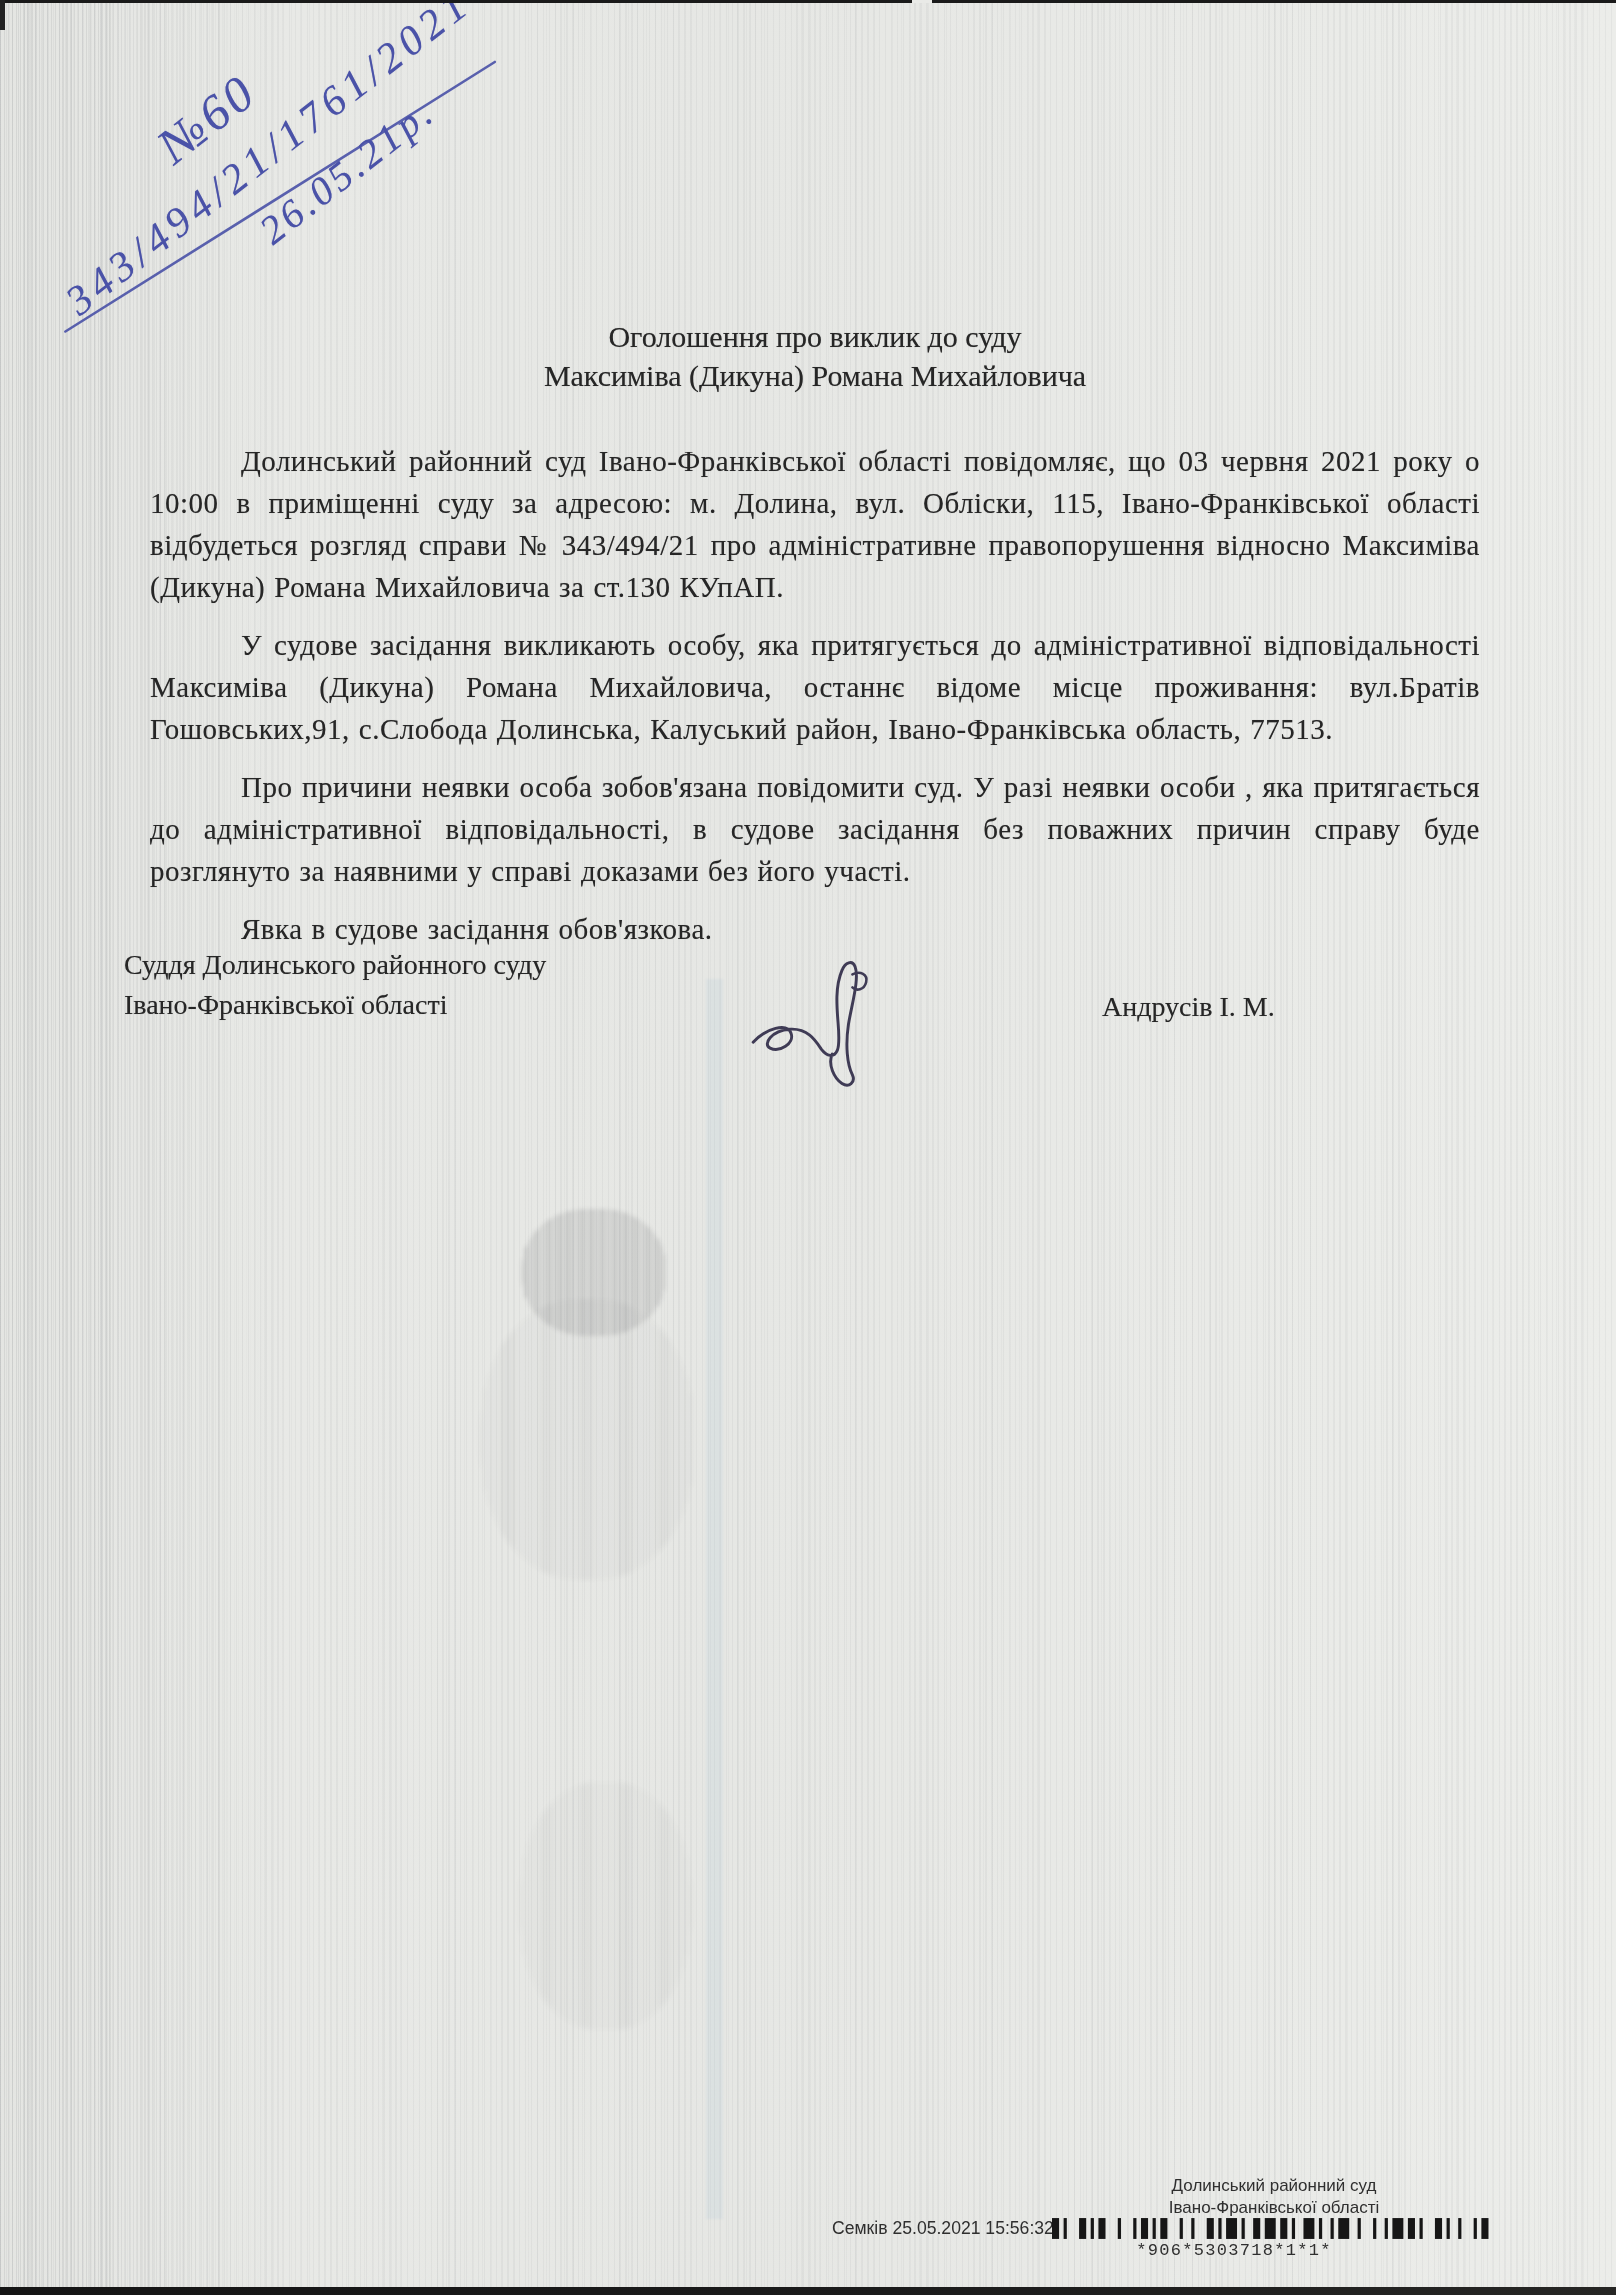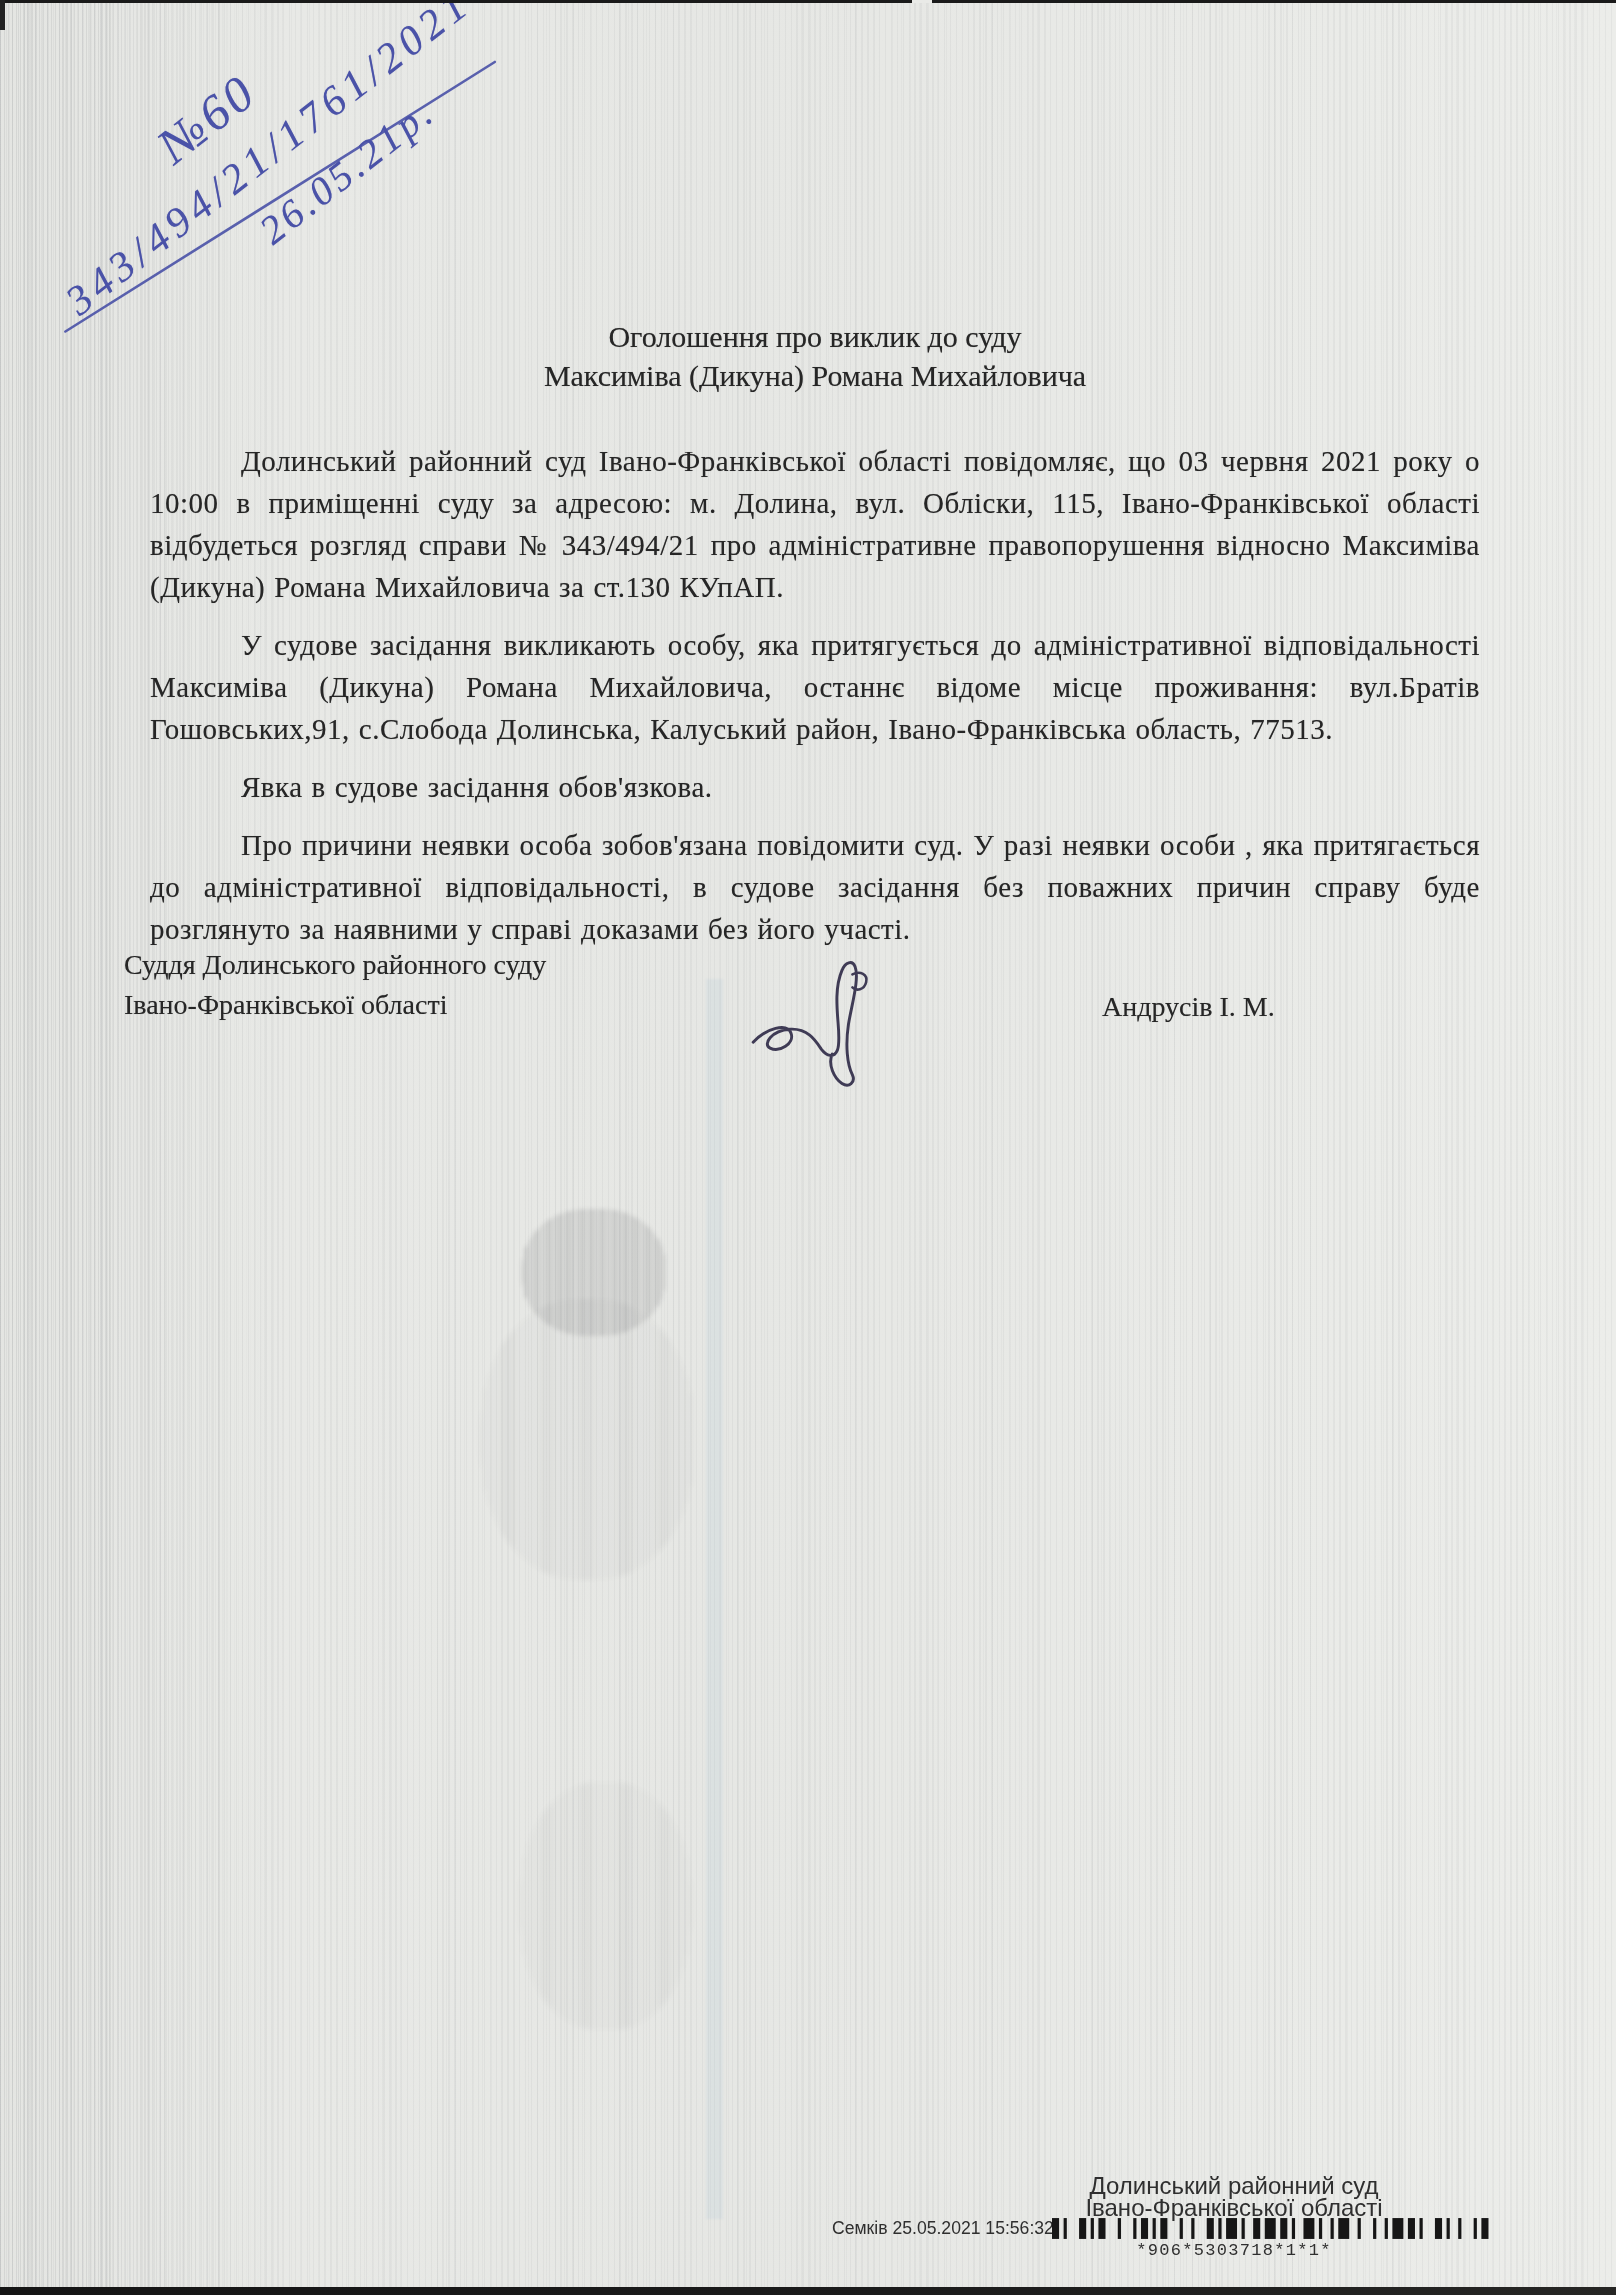--- a/index.html
+++ b/index.html
@@ -80,23 +80,23 @@
     text-shadow:0 0 0.7px rgba(30,30,30,.4);
   }
   .sig-name{
     position:absolute;left:1102px;top:979px;font-size:28px;
     text-shadow:0 0 0.7px rgba(30,30,30,.4);
     margin-top:12px;
   }
   .signature-svg{position:absolute;left:744px;top:952px;}
   
   .stamp-court{
-    position:absolute;left:999px;top:2175px;width:470px;
+    position:absolute;left:1039px;top:2175px;width:470px;
     text-align:center;font-family:"Liberation Sans",sans-serif;
-    font-size:24px;line-height:22px;color:var(--stamp,#2f2f2f);
+    font-size:17px;line-height:22px;color:var(--stamp,#2f2f2f);
   }
   .stamp-operator{
     position:absolute;left:832px;top:2218px;
     font-family:Liberation Sans, sans-serif;font-size:17.6px;color:var(--stamp,#2f2f2f);
   }
   .barcode-wrap{position:absolute;left:1052px;top:2218px;width:441px;height:21px;}
   .stamp-value{
     position:absolute;left:999px;top:2241px;width:470px;text-align:center;
     font-family:Liberation Mono, monospace;font-size:17px;letter-spacing:1.3px;color:var(--stamp,#2f2f2f);
   }
@@ -124,22 +124,22 @@
   </svg>
 
   <div class="title">
     <div>Оголошення про виклик до суду</div>
     <div>Максиміва (Дикуна) Романа Михайловича</div>
   </div>
 
   <div class="content">
     <p>Долинський районний суд Івано-Франківської області повідомляє, що 03 червня 2021 року о 10:00 в приміщенні суду за адресою: м. Долина, вул. Обліски, 115, Івано-Франківської області відбудеться розгляд справи № 343/494/21 про адміністративне правопорушення відносно Максиміва (Дикуна) Романа Михайловича за ст.130 КУпАП.</p>
     <p>У судове засідання викликають особу, яка притягується до адміністративної відповідальності Максиміва (Дикуна) Романа Михайловича, останнє відоме місце проживання: вул.Братів Гошовських,91, с.Слобода Долинська, Калуський район, Івано-Франківська область, 77513.</p>
+    <p>Про причини неявки особа зобов'язана повідомити суд. У разі неявки особи , яка притягається до адміністративної відповідальності, в судове засідання без поважних причин справу буде розглянуто за наявними у справі доказами без його участі.</p>
     <p>Явка в судове засідання обов'язкова.</p>
-    <p>Про причини неявки особа зобов'язана повідомити суд. У разі неявки особи , яка притягається до адміністративної відповідальності, в судове засідання без поважних причин справу буде розглянуто за наявними у справі доказами без його участі.</p>
   </div>
 
   <div class="sig-role">
     <div>Суддя Долинського районного суду</div>
     <div>Івано-Франківської області</div>
   </div>
 
   <svg class="signature-svg" width="209" height="144" viewBox="0 0 320 220">
     <path d="M14 138 C34 116 66 108 72 124 C78 140 54 154 40 147
              C28 141 42 120 70 118 C98 116 110 136 118 148

